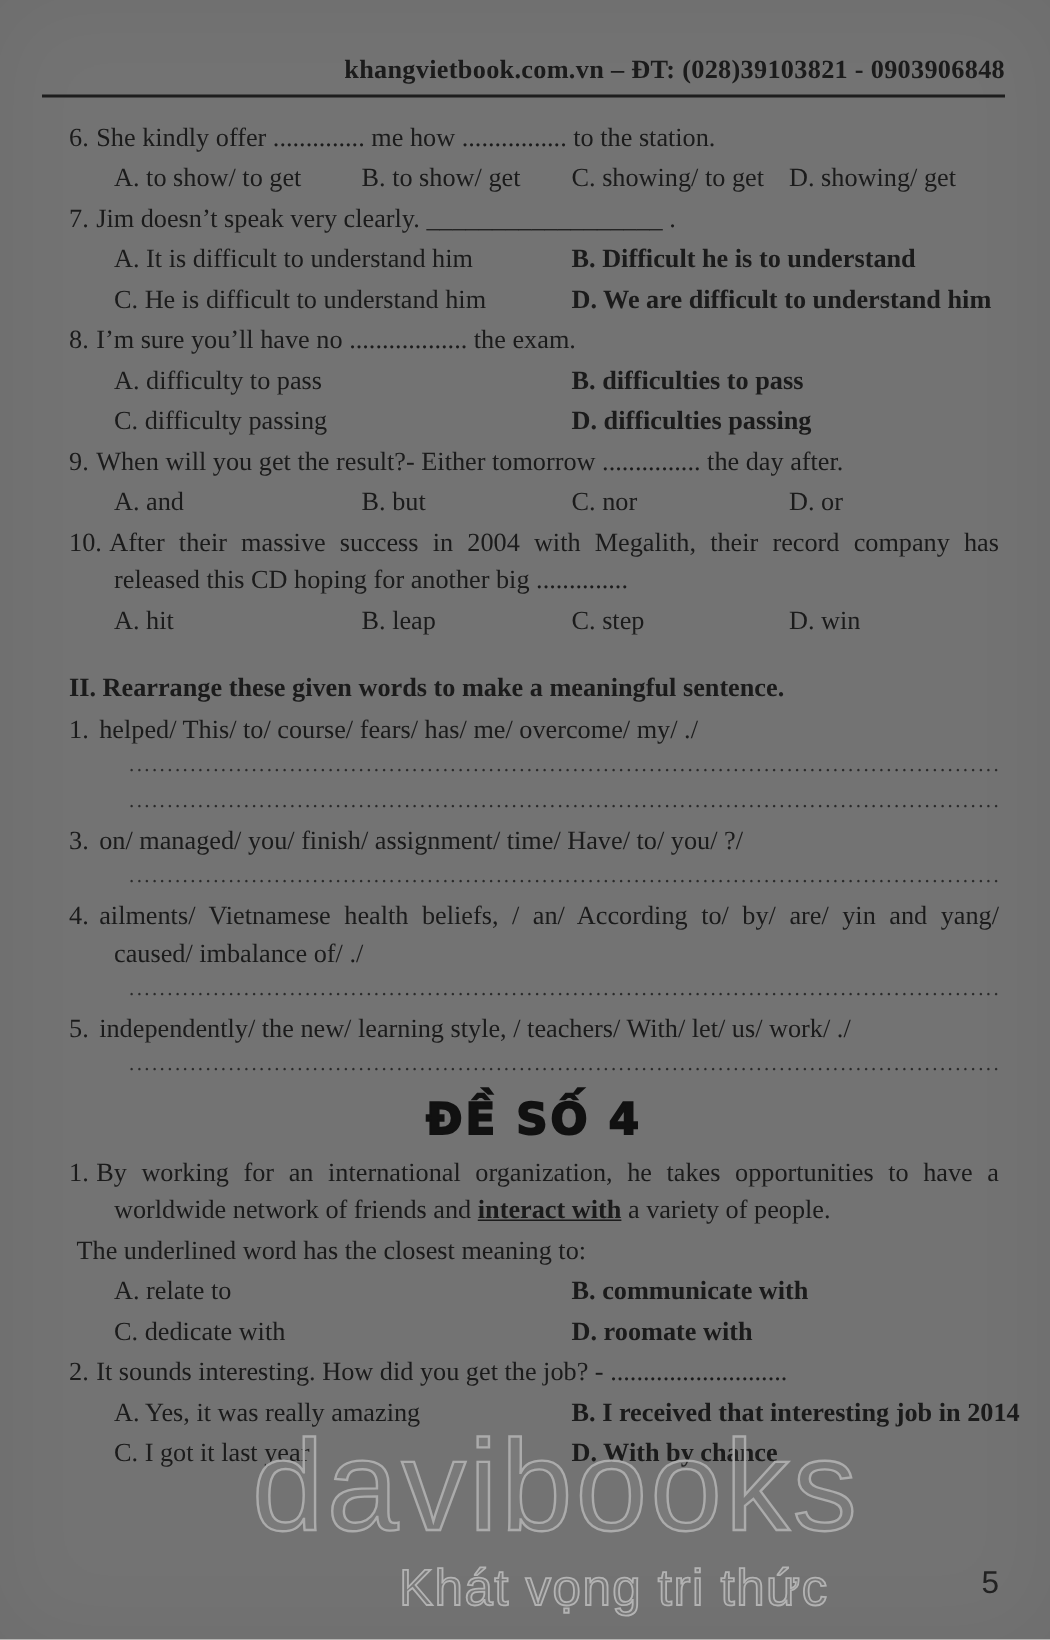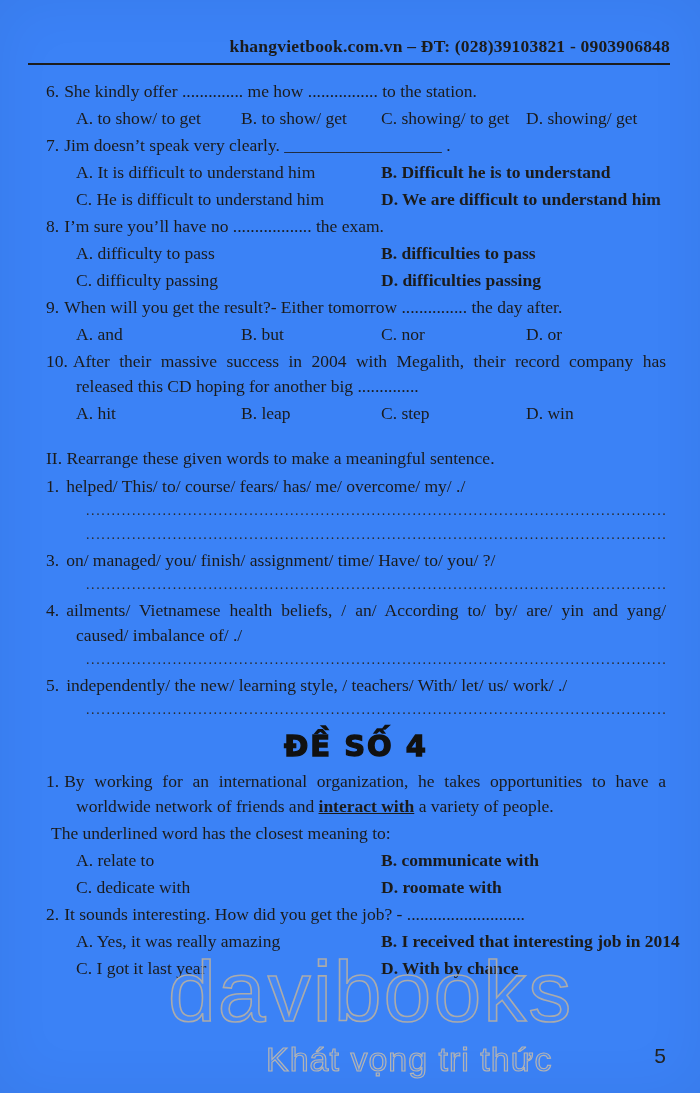--- a/index.html
+++ b/index.html
@@ -1,19 +1,19 @@
 <!DOCTYPE html>
 <html><head>
 <meta charset="utf-8">
 <style>
   html,body{margin:0;padding:0;background:#e9e9e7;}
   .page{
     position:relative;
     width:700px;height:1093px;
-    background:#3b82f6;
+    background:#737373;
     box-shadow:inset 0 0 60px rgba(0,0,0,0.05);
     overflow:hidden;
     font-family:"Liberation Serif", serif;
     color:#1b1b1b;
   }
   
   .header{
     margin:36px 30px 0 28px;
     text-align:right;
     font-weight:bold;
@@ -33,21 +33,21 @@
   .q{margin:0 0 2px 0;padding-left:30px;text-indent:-30px;}
   .q .num{margin-right:5px;}
   .just{text-align:justify;}
   .opts{display:flex;padding-left:30px;margin:0 0 2px 0;}
   .opts.g4 > span:nth-child(1){width:165px;flex:none;}
   .opts.g4 > span:nth-child(2){width:140px;flex:none;}
   .opts.g4 > span:nth-child(3){width:145px;flex:none;}
   .opts.g2 > span:nth-child(1){width:305px;flex:none;}
   .opts.g2 > span:nth-child(2){flex:1;white-space:nowrap;font-weight:bold;}
   .sec-gap{height:18px;}
-  .sec-head{font-weight:normal;margin:0 0 3px 0;}
+  .sec-head{font-weight:bold;margin:0 0 3px 0;}
   .ritem{margin:2px 0 0 0;padding-left:30px;text-indent:-30px;}
   .ritem .num{margin-right:7px;}
   .dotline{
     margin:1px 0 3px 40px;
     height:21px;line-height:21px;
     overflow:hidden;white-space:nowrap;
     font-size:14px;letter-spacing:1.6px;color:#2a2a2a;
   }
   .title{
     text-align:center;

